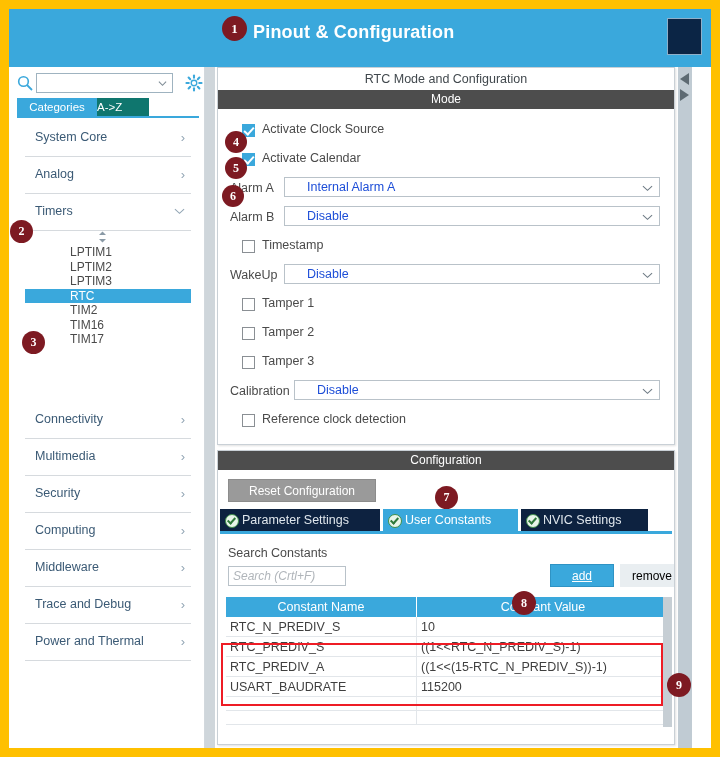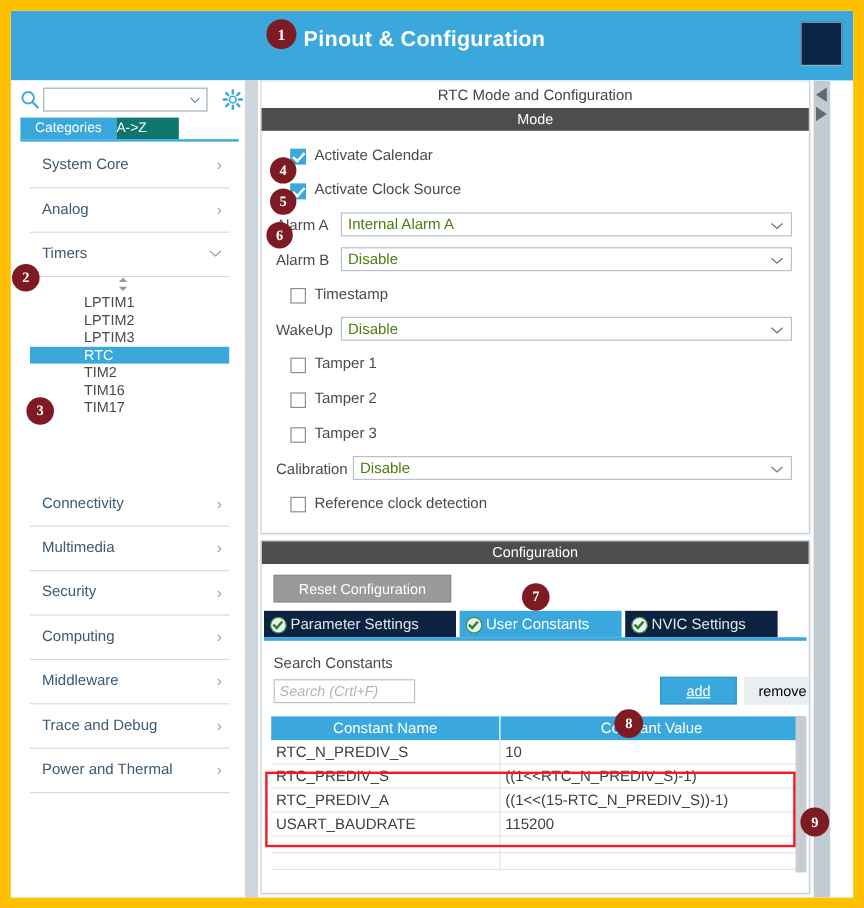--- a/index.html
+++ b/index.html
@@ -151,21 +151,21 @@
   .cb-label{position:absolute;left:20px;top:3px;font-size:12.5px;color:#4a4a4a;}
   .cb-row-indent .cb{left:12px;}
   .cb-row-indent .cb-label{left:32px;}
 
   .fld-label{position:absolute;left:0;top:4px;font-size:12.5px;color:#4a4a4a;}
   .combo{
     position:absolute;top:0px;height:20px;
     border:1px solid #b9c2c9;background:#ffffff;box-sizing:border-box;
   }
   .combo-val{
-    position:absolute;left:5px;top:2px;font-size:12.5px;color:#4d7c0f;
+    position:absolute;left:22px;top:2px;font-size:12.5px;color:#1d4ed8;
     white-space:nowrap;
   }
   .combo-chev{position:absolute;right:6px;top:6px;}
   .chev-svg{display:block;}
 
   
   .cfg-card{
     position:absolute;left:2px;top:383px;width:458px;height:295px;
     background:#ffffff;border:1px solid #c9d0d6;box-sizing:border-box;
     box-shadow:1px 1px 2px rgba(0,0,0,0.12);
@@ -399,26 +399,26 @@
     </div>
 
     <div class="mode-card">
       <div class="card-title">RTC Mode and Configuration</div>
       <div class="section-bar">Mode</div>
 
       <div class="mode-body">
 
         <div class="row cb-row-indent">
           <span class="cb checked"></span>
+          <span class="cb-label">Activate Clock Source</span>
+        </div>
+
+        <div class="row cb-row-indent">
+          <span class="cb checked"></span>
           <span class="cb-label">Activate Calendar</span>
-        </div>
-
-        <div class="row cb-row-indent">
-          <span class="cb checked"></span>
-          <span class="cb-label">Activate Clock Source</span>
         </div>
 
         <div class="row">
           <span class="fld-label">Alarm A</span>
           <div class="combo" style="left:54px;width:376px;">
             <span class="combo-val">Internal Alarm A</span>
             <span class="combo-chev">
               <svg class="chev-svg" width="11" height="8" viewBox="0 0 12 8">
                 <polyline points="1,2 6,6.5 11,2" fill="none" stroke="#6f7b85" stroke-width="1.2"></polyline>
               </svg>

